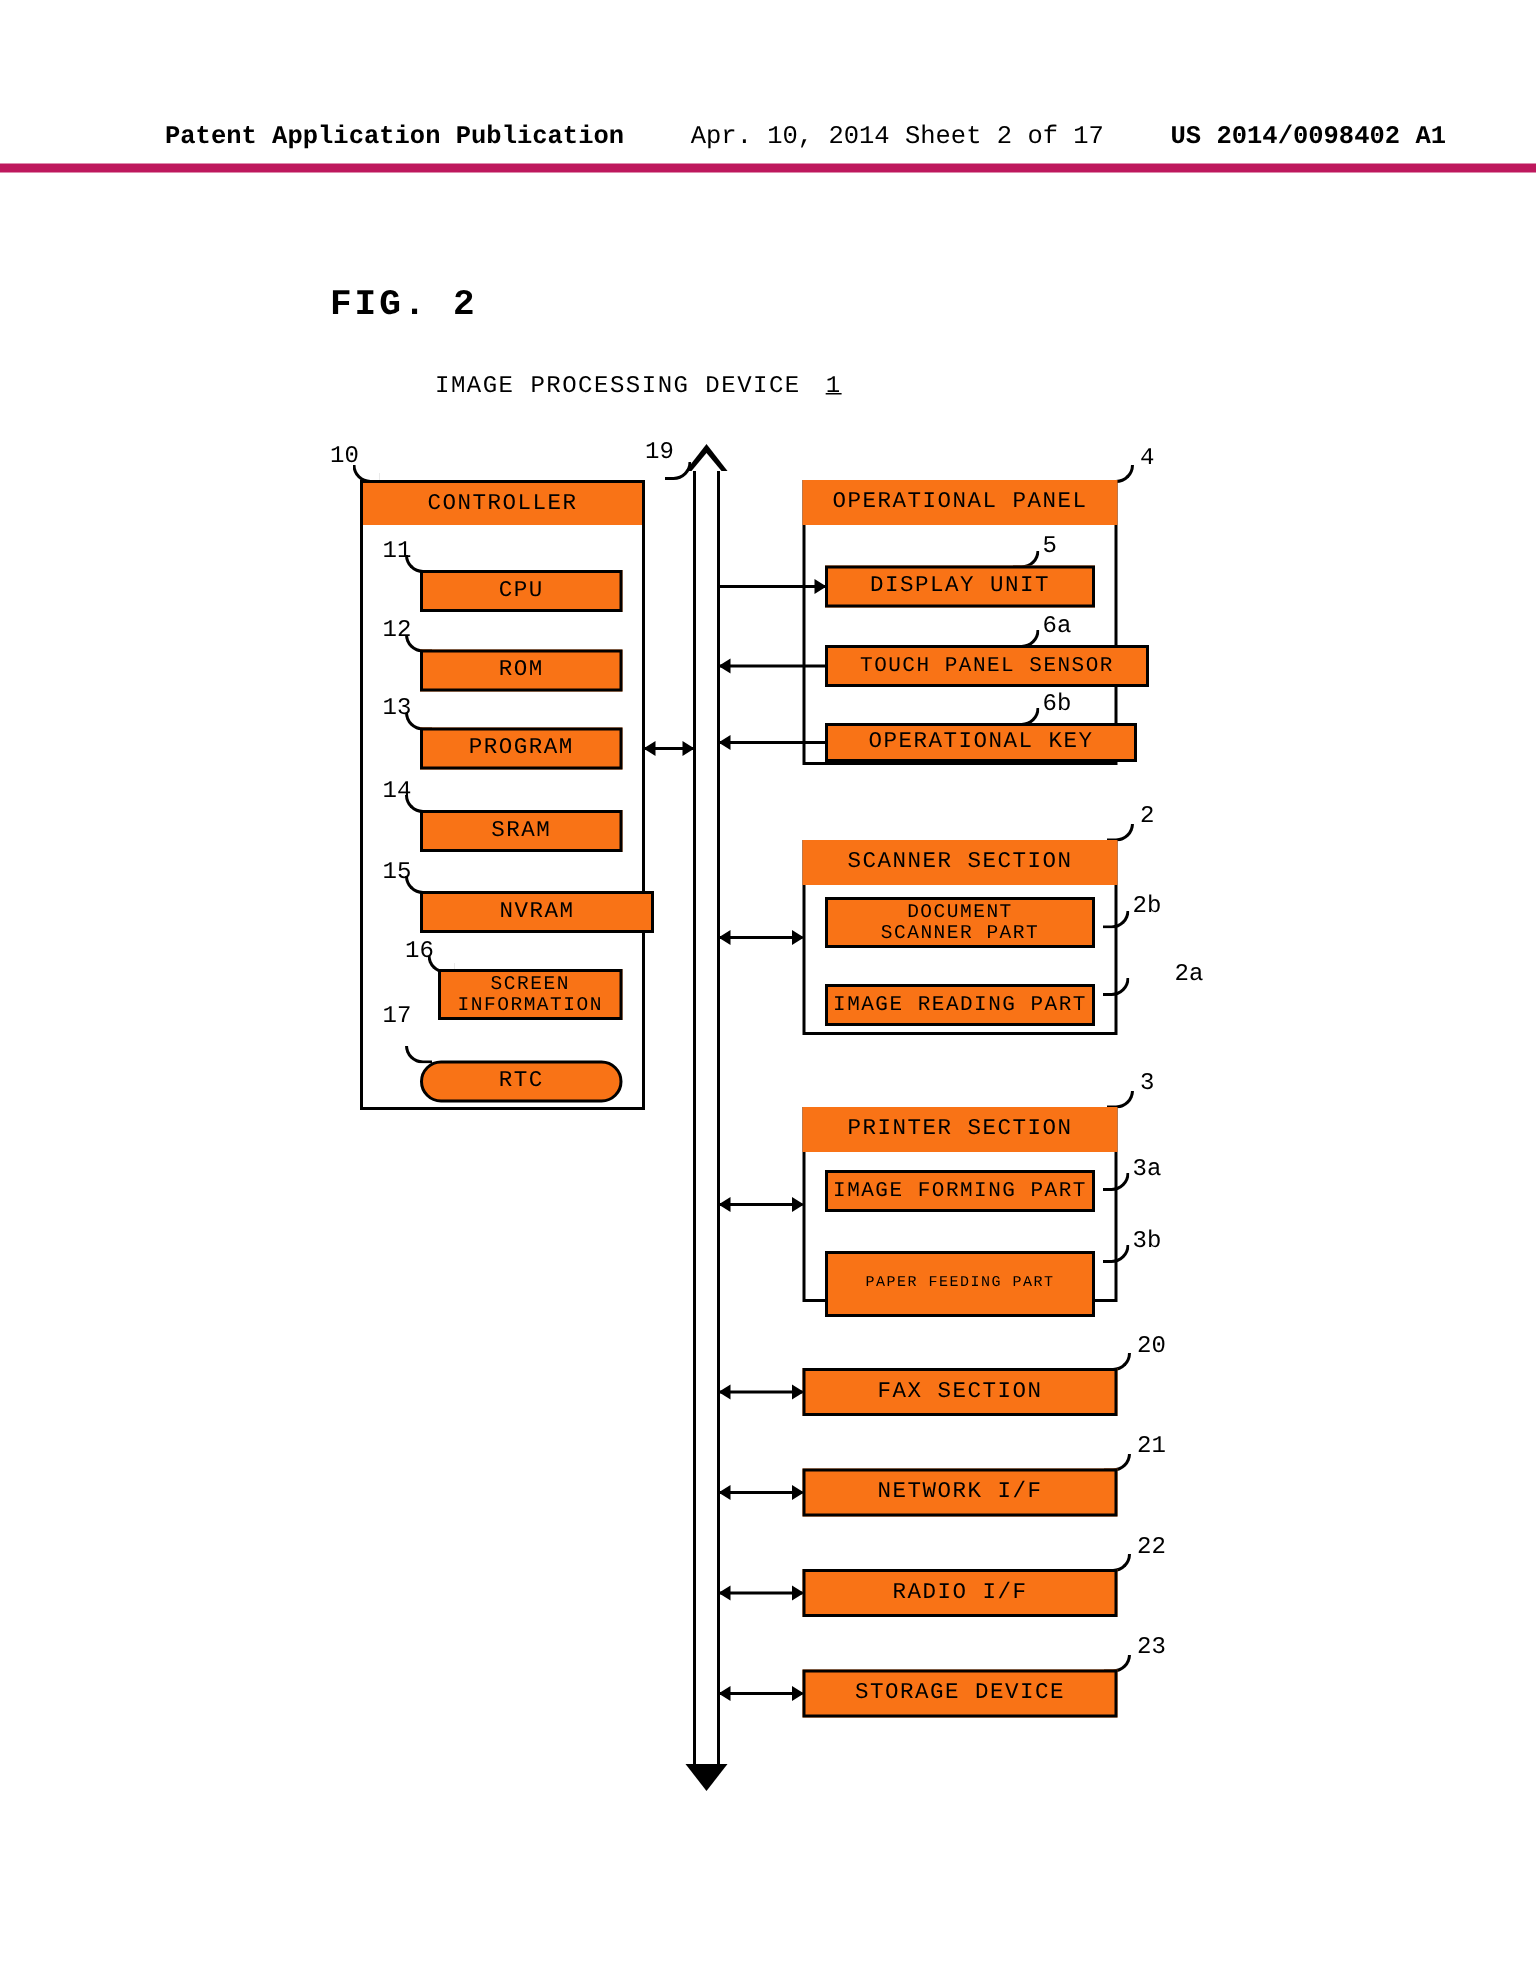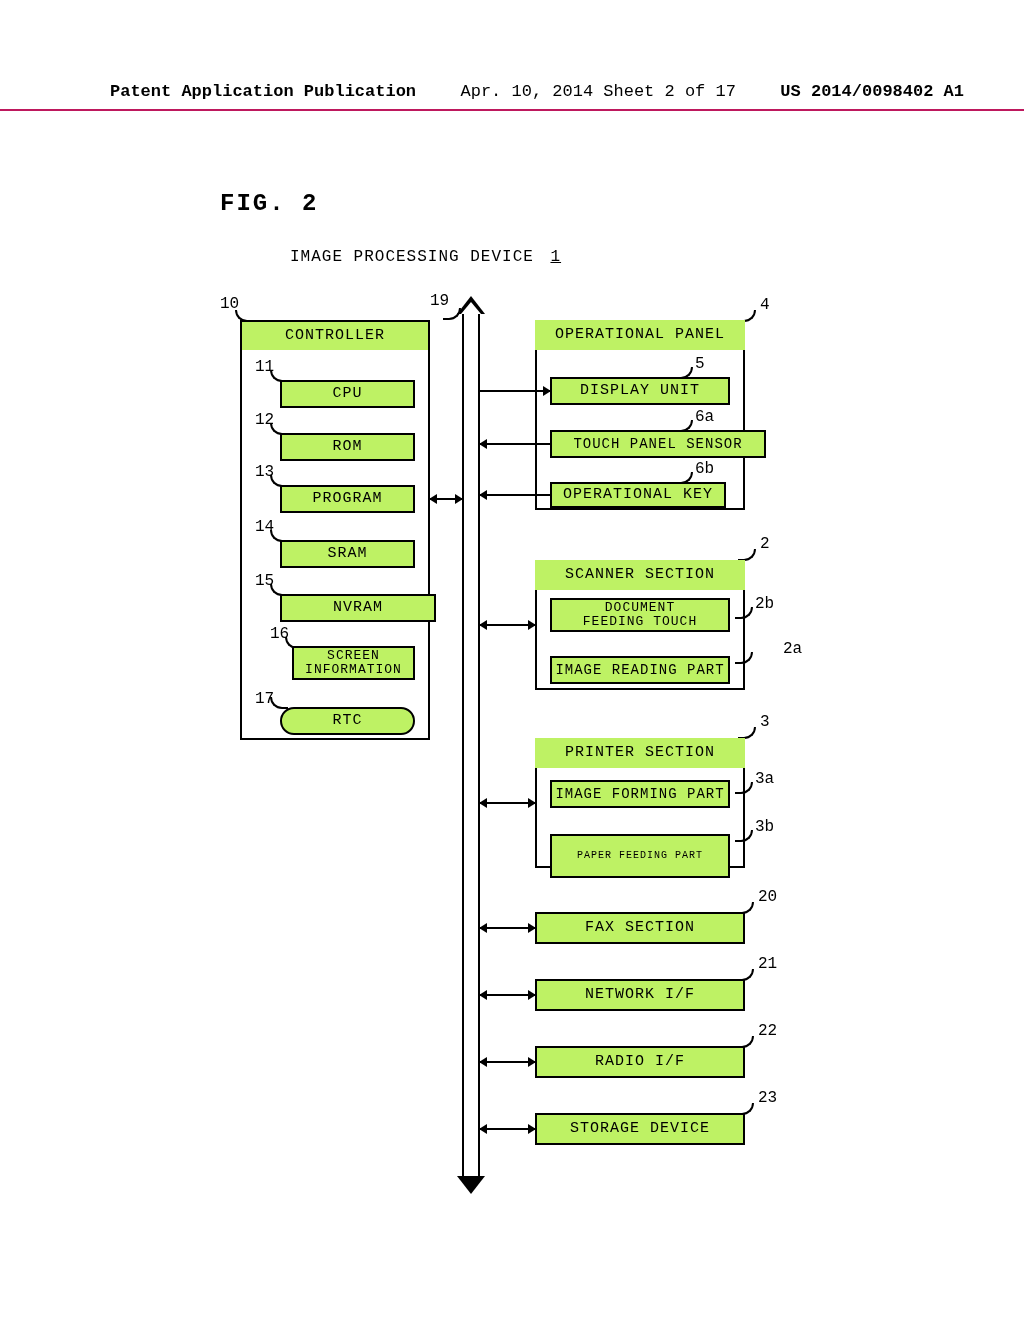--- a/index.html
+++ b/index.html
@@ -11,21 +11,21 @@
     background: #ffffff;
     font-family: "Courier New", monospace;
     color: #000;
     position: relative;
   }
   .header {
     position: absolute;
     top: 82px;
     left: 0;
     width: 100%;
-    border-bottom: 2px solid #be185d;
+    border-bottom: 6px solid #be185d;
     padding: 0 60px 8px 110px;
     display: flex;
     justify-content: space-between;
     font-size: 17px;
   }
   .header-left { font-weight: bold; }
   .header-center { }
   .header-right { font-weight: bold; }
 
   .fig-label {
@@ -81,21 +81,21 @@
     border-left: 10px solid transparent;
     border-right: 10px solid transparent;
     transform: translateX(-50%);
   }
   .bus-inner-top { top: -8px; border-bottom: 12px solid #fff; }
   .bus-inner-bot { bottom: -8px; border-top: 12px solid #fff; }
 
   .block {
     position: absolute;
     border: 2px solid #000;
-    background: #bef264;
+    background: #f97316;
     text-align: center;
     display: flex;
     align-items: center;
     justify-content: center;
     font-size: 15px;
     letter-spacing: 1px;
     line-height: 1.05;
   }
 
   
@@ -184,21 +184,21 @@
 
   <div class="ref" style="left:25px; top:262px;">15</div>
   <div class="leader" style="left:40px; top:274px;"></div>
   <div class="block" style="left:50px; top:284px; width:156px; height:28px;">NVRAM</div>
 
   <div class="ref" style="left:40px; top:315px;">16</div>
   <div class="leader" style="left:55px; top:327px;"></div>
   <div class="block" style="left:62px; top:336px; width:123px; height:34px; white-space:pre; font-size:13px;">SCREEN
 INFORMATION</div>
 
-  <div class="ref" style="left:25px; top:380px;">17</div>
+  <div class="ref" style="left:25px; top:358px;">17</div>
   <div class="leader" style="left:40px; top:387px;"></div>
   <div class="block" style="left:50px; top:397px; width:135px; height:28px;border-radius:14px;">RTC</div>
 
   <div class="conn bi" style="left:200px; top:188px; width:32px;"></div>
 
   <div class="ref" style="left:530px; top:-14px;">4</div>
   <div class="leader flip" style="left:508px; top:0px;"></div>
   <div style="position:absolute; left:305px; top:10px; width:210px; height:190px; border:2px solid #000;"></div>
   <div class="block" style="left:305px; top:10px; width:210px; height:30px; border:none;">OPERATIONAL PANEL</div>
 
@@ -207,32 +207,32 @@
   <div class="block" style="left:320px; top:67px; width:180px; height:28px;">DISPLAY UNIT</div>
   <div class="conn right" style="left:250px; top:80px; width:70px;"></div>
 
   <div class="ref" style="left:465px; top:98px;">6a</div>
   <div class="leader flip" style="left:445px; top:110px;"></div>
   <div class="block" style="left:320px; top:120px; width:216px; height:28px; font-size:14px;">TOUCH PANEL SENSOR</div>
   <div class="conn left" style="left:250px; top:133px; width:70px;"></div>
 
   <div class="ref" style="left:465px; top:150px;">6b</div>
   <div class="leader flip" style="left:445px; top:162px;"></div>
-  <div class="block" style="left:320px; top:172px; width:176px; height:26px;">OPERATIONAL KEY</div>
+  <div class="block" style="left:320px; top:172px; width:208px; height:26px;">OPERATIONAL KEY</div>
   <div class="conn left" style="left:250px; top:184px; width:70px;"></div>
 
   <div class="ref" style="left:530px; top:225px;">2</div>
   <div class="leader flip" style="left:508px; top:239px;"></div>
   <div style="position:absolute; left:305px; top:250px; width:210px; height:130px; border:2px solid #000;"></div>
   <div class="block" style="left:305px; top:250px; width:210px; height:30px; border:none;">SCANNER SECTION</div>
 
   <div class="ref" style="left:525px; top:285px;">2b</div>
   <div class="leader flip" style="left:505px; top:297px;"></div>
   <div class="block" style="left:320px; top:288px; width:180px; height:34px; white-space:pre; font-size:13px;">DOCUMENT
-FEEDING TOUCH</div>
+SCANNER PART</div>
   <div class="conn bi" style="left:250px; top:314px; width:55px;"></div>
 
   <div class="ref" style="left:525px; top:330px;margin-left:28px;">2a</div>
   <div class="leader flip" style="left:505px; top:342px;"></div>
   <div class="block" style="left:320px; top:346px; width:180px; height:28px; font-size:14px;">IMAGE READING PART</div>
 
   <div class="ref" style="left:530px; top:403px;">3</div>
   <div class="leader flip" style="left:508px; top:417px;"></div>
   <div style="position:absolute; left:305px; top:428px; width:210px; height:130px; border:2px solid #000;"></div>
   <div class="block" style="left:305px; top:428px; width:210px; height:30px; border:none;">PRINTER SECTION</div>

